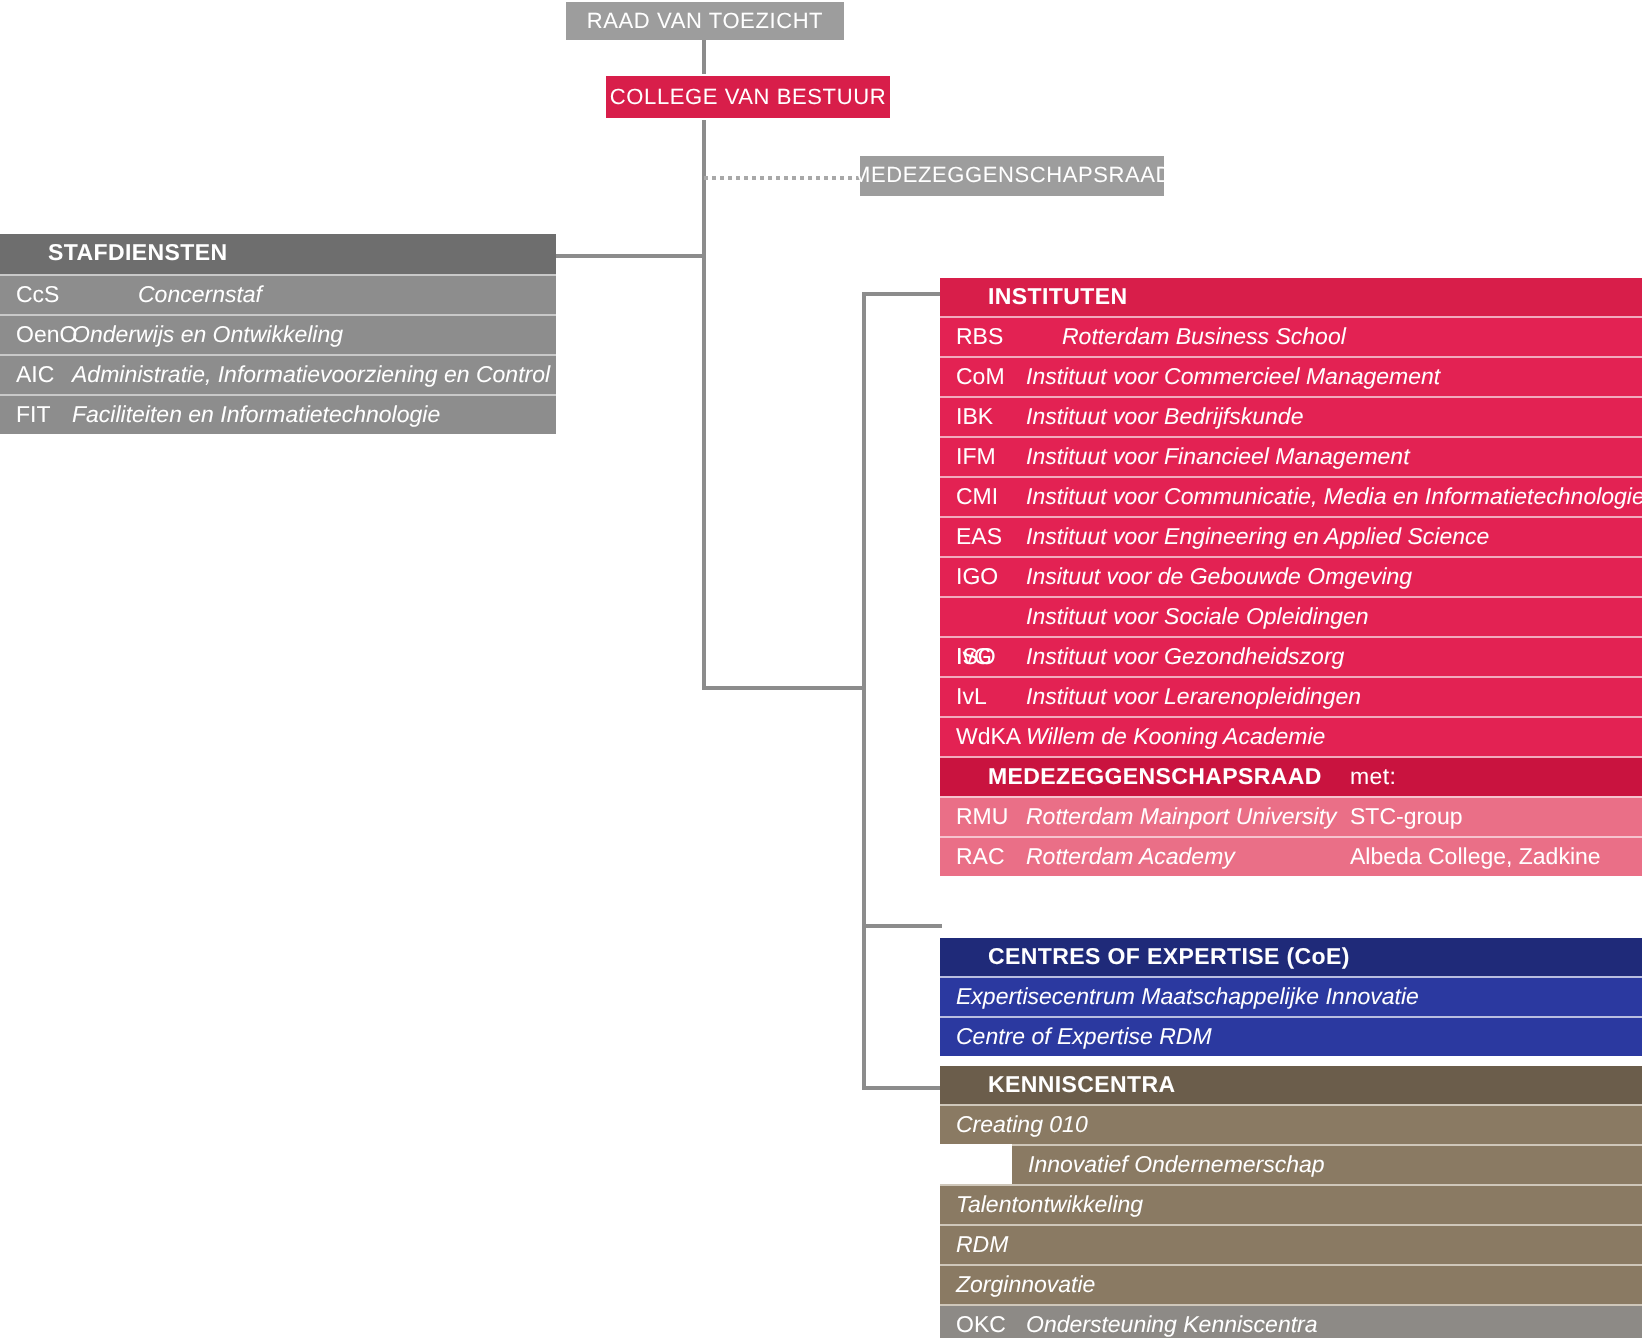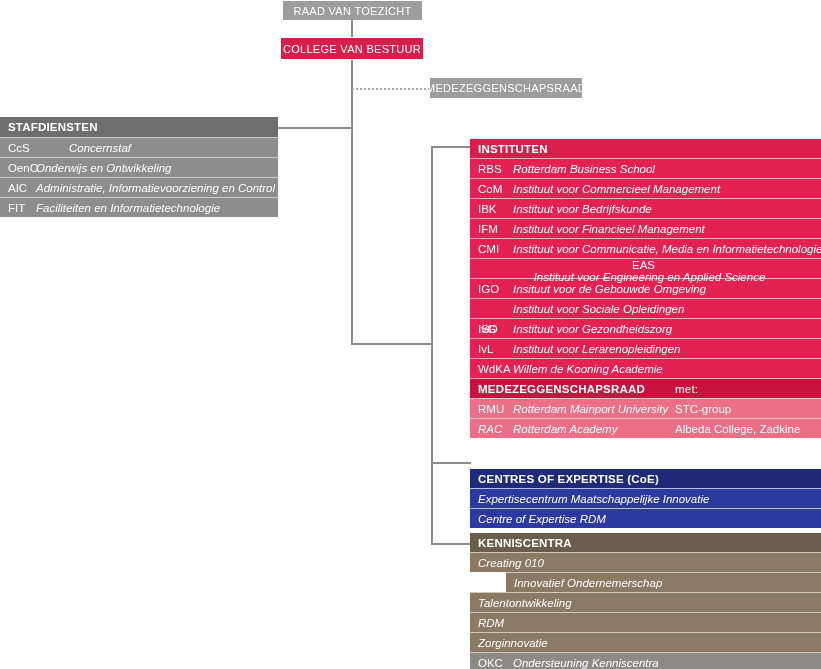--- a/index.html
+++ b/index.html
@@ -14,21 +14,21 @@
 
   
   .box{position:absolute;box-sizing:border-box;}
   .hdr{
     font-weight:bold;
     color:#ffffff;
     font-size:11.5px;
     letter-spacing:.2px;
     display:flex;align-items:center;
     box-sizing:border-box;
-    padding-left:8px;
+    padding-left:24px;
   }
   .row{
     color:#ffffff;
     font-size:11.5px;
     display:flex;align-items:center;
     box-sizing:border-box;
     padding-left:8px;
     white-space:nowrap;
   }
   .abbr{display:inline-block;flex:0 0 auto;}
@@ -36,21 +36,21 @@
   .col2{position:absolute;left:205px;}
 
   
   .topbox{
     color:#ffffff;font-size:11px;
     display:flex;align-items:center;justify-content:center;
     letter-spacing:.3px;
     box-sizing:border-box;
   }
   .grey-top{background:#9d9d9d;}
-  .red-top{background:#d81e4a;}
+  .red-top{background:#d81e4a;margin-left:22px;}
 
   
   .ln{position:absolute;background:#8c8c8c;}
   .vln{width:1.6px;}
   .hln{height:1.6px;}
   .dotted{
     position:absolute;height:0;border-top:2px dotted #a8a8a8;
   }
 
   
@@ -125,41 +125,41 @@
       <span class="abbr" style="width:28px;">FIT</span>
       <span class="desc">Faciliteiten en Informatietechnologie</span>
     </div>
   </div>
 
   <div class="box" style="left:470px;top:139px;width:351px;">
     <div class="hdr in-hdr" style="height:19px;">
       <span>INSTITUTEN</span>
     </div>
 
-    <div class="row in-row" style="height:20px;">
+    <div class="row in-row" style="height:20px;gap:18px;">
       <span class="abbr" style="width:35px;">RBS</span>
       <span class="desc">Rotterdam Business School</span>
     </div>
     <div class="row in-row" style="height:20px;">
       <span class="abbr" style="width:35px;">CoM</span>
       <span class="desc">Instituut voor Commercieel Management</span>
     </div>
     <div class="row in-row" style="height:20px;">
       <span class="abbr" style="width:35px;">IBK</span>
       <span class="desc">Instituut voor Bedrijfskunde</span>
     </div>
     <div class="row in-row" style="height:20px;">
       <span class="abbr" style="width:35px;">IFM</span>
       <span class="desc">Instituut voor Financieel Management</span>
     </div>
     <div class="row in-row" style="height:20px;">
       <span class="abbr" style="width:35px;">CMI</span>
       <span class="desc">Instituut voor Communicatie, Media en Informatietechnologie</span>
     </div>
-    <div class="row in-row" style="height:20px;flex-direction:column;">
+    <div class="row in-row" style="height:20px;">
       <span class="abbr" style="width:35px;">EAS</span>
       <span class="desc">Instituut voor Engineering en Applied Science</span>
     </div>
     <div class="row in-row" style="height:20px;">
       <span class="abbr" style="width:35px;">IGO</span>
       <span class="desc">Insituut voor de Gebouwde Omgeving</span>
     </div>
     <div class="row in-row" style="height:20px;">
       <span class="abbr" style="width:35px;margin-top:40px;">ISO</span>
       <span class="desc">Instituut voor Sociale Opleidingen</span>
@@ -181,21 +181,21 @@
       <span>MEDEZEGGENSCHAPSRAAD</span>
       <span class="col2" style="font-weight:normal;">met:</span>
     </div>
 
     <div class="row ows-row" style="height:20px;position:relative;">
       <span class="abbr" style="width:35px;">RMU</span>
       <span class="desc">Rotterdam Mainport University</span>
       <span class="col2">STC-group</span>
     </div>
     <div class="row ows-row" style="height:20px;position:relative;">
-      <span class="abbr" style="width:35px;font-style:italic;">RAC</span>
+      <span class="abbr" style="width:35px;">RAC</span>
       <span class="desc">Rotterdam Academy</span>
       <span class="col2">Albeda College, Zadkine</span>
     </div>
   </div>
 
   <div class="box" style="left:470px;top:469px;width:423px;">
     <div class="hdr coe-hdr" style="height:19px;">
       <span>CENTRES OF EXPERTISE (CoE)</span>
     </div>
     <div class="row coe-row" style="height:20px;">

